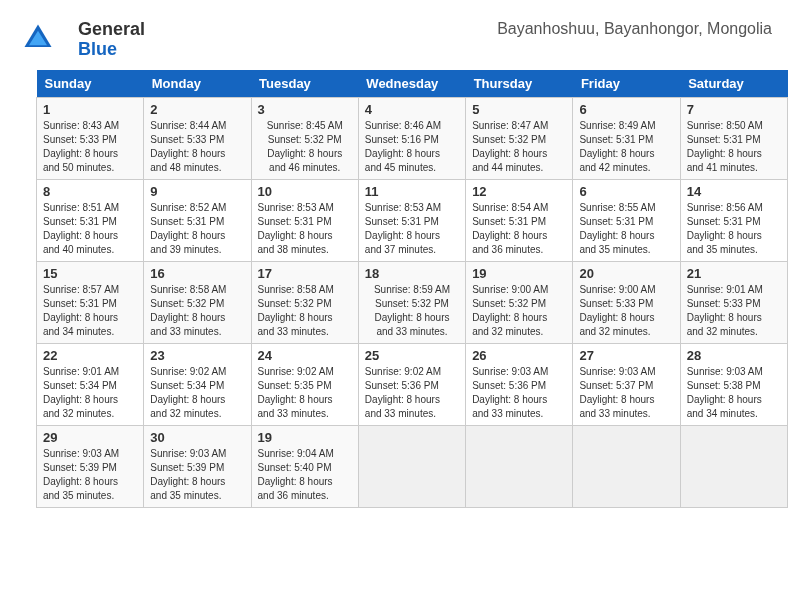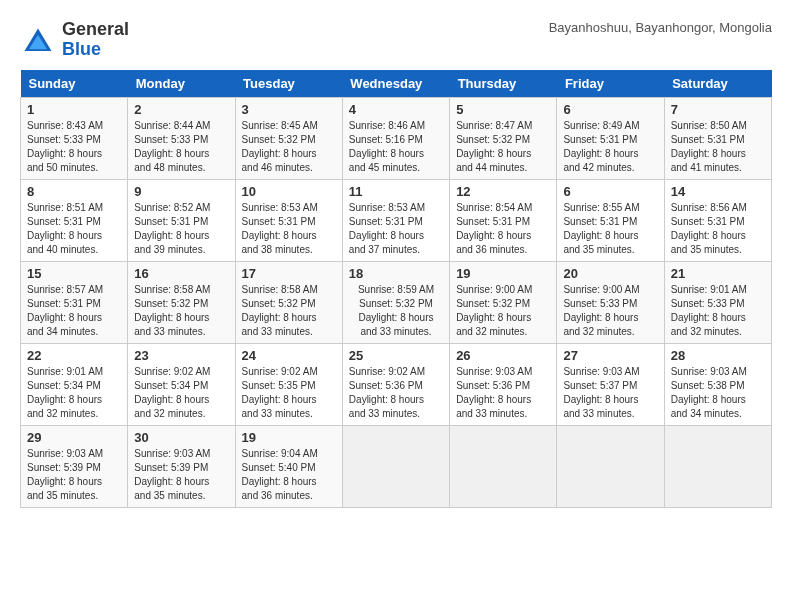--- a/index.html
+++ b/index.html
@@ -11,22 +11,22 @@
       padding: 20px;
     }
     .header-section {
       display: flex;
       justify-content: space-between;
       align-items: flex-start;
       margin-bottom: 10px;
     }
     .logo {
       display: flex;
-      align-items: flex-end;
-      gap: 6px;
+      align-items: flex-start;
+      gap: 22px;
     }
     .logo-text {
       font-size: 18px;
       font-weight: bold;
       line-height: 1.1;
     }
     .logo-text .general { color: #333; }
     .logo-text .blue { color: #1565c0; }
     .logo-icon {
       width: 36px;
@@ -34,27 +34,28 @@
     }
     .title-section {
       text-align: right;
     }
     .month-title {
       font-size: 36px;
       font-weight: bold;
       color: #333;
     }
     .location {
-      font-size: 13px;
+      font-size: 16px;
       color: #555;
     }
     table {
       width: 100%;
       border-collapse: collapse;
       font-size: 11px;
+      margin-left: 16px;
     }
     thead tr th {
       background-color: #1565c0;
       color: white;
       padding: 6px 8px;
       text-align: left;
       font-size: 13px;
       font-weight: bold;
     }
     tbody tr td {
@@ -128,21 +129,21 @@
 Daylight: 8 hours and 50 minutes.</div>
         </td>
         <td>
           <div class="day-number">2</div>
           <div class="day-detail" style="white-space: pre-line;">Sunrise: 8:44 AM
 Sunset: 5:33 PM
 Daylight: 8 hours and 48 minutes.</div>
         </td>
         <td>
           <div class="day-number">3</div>
-          <div class="day-detail" style="white-space: pre-line;">Sunrise: 8:45 AM
+          <div class="day-detail" style="white-space: pre-line; text-align: center;">Sunrise: 8:45 AM
 Sunset: 5:32 PM
 Daylight: 8 hours and 46 minutes.</div>
         </td>
         <td>
           <div class="day-number">4</div>
           <div class="day-detail" style="white-space: pre-line;">Sunrise: 8:46 AM
 Sunset: 5:16 PM
 Daylight: 8 hours and 45 minutes.</div>
         </td>
         <td>

